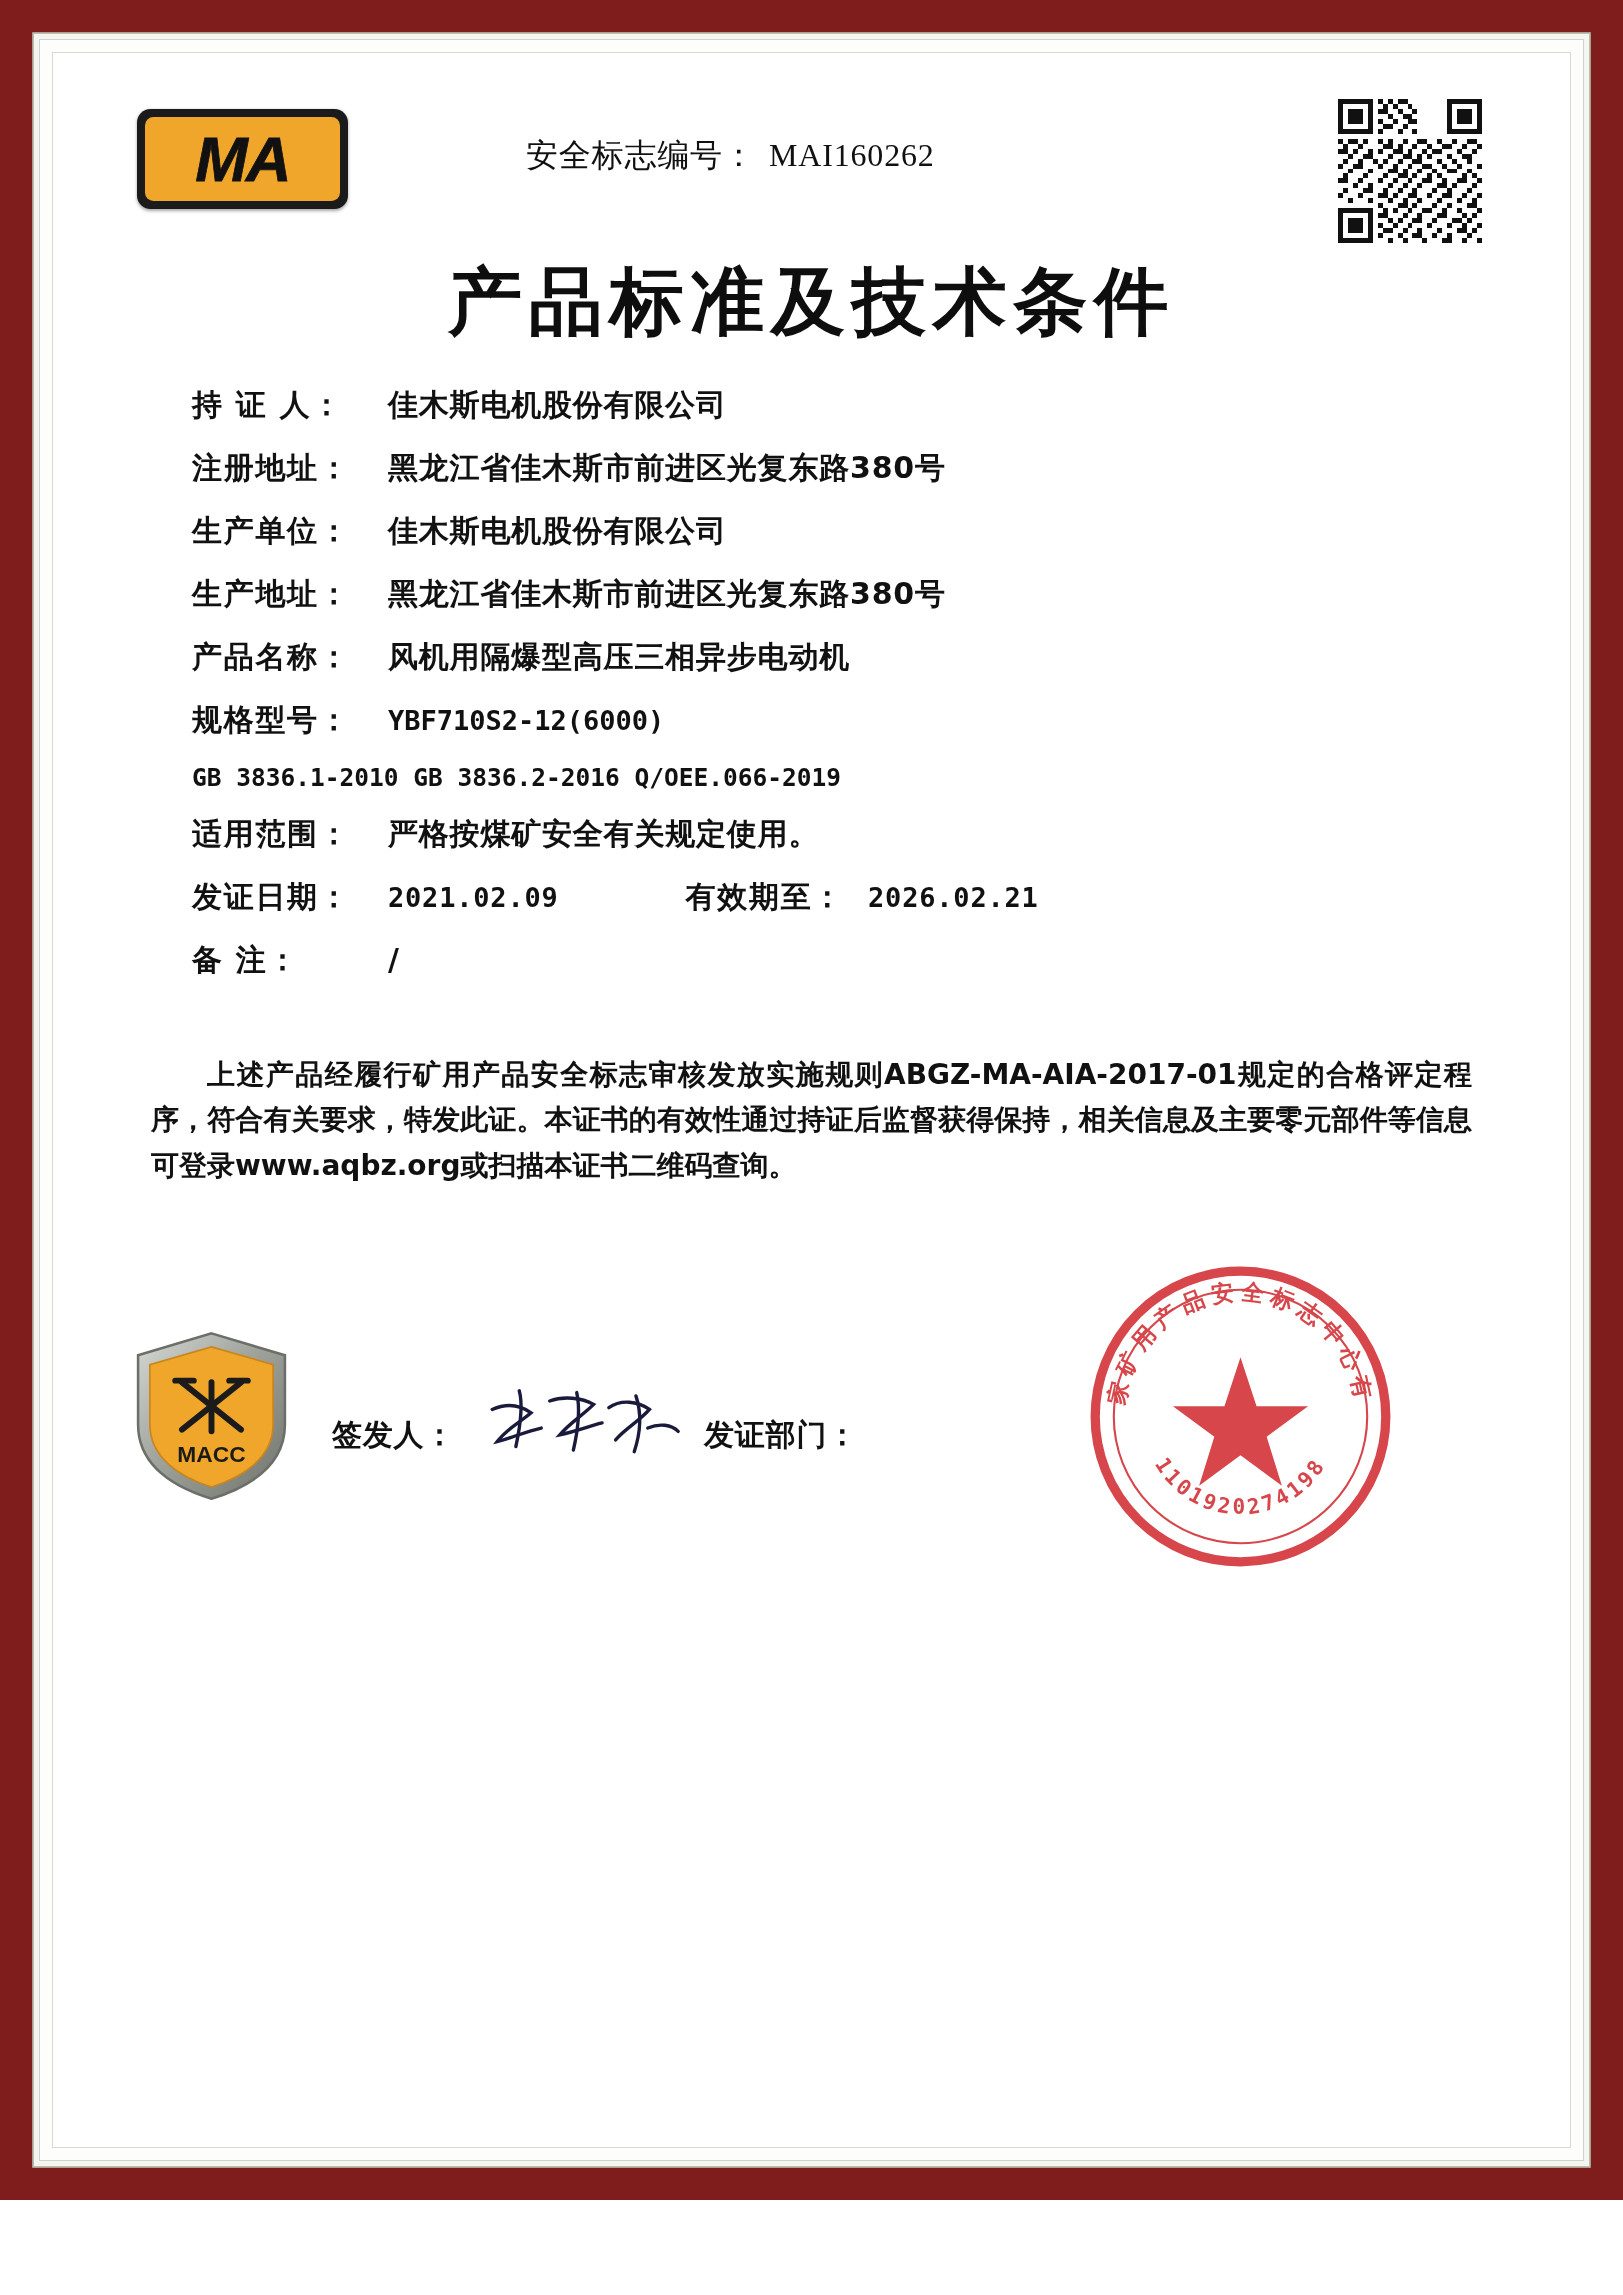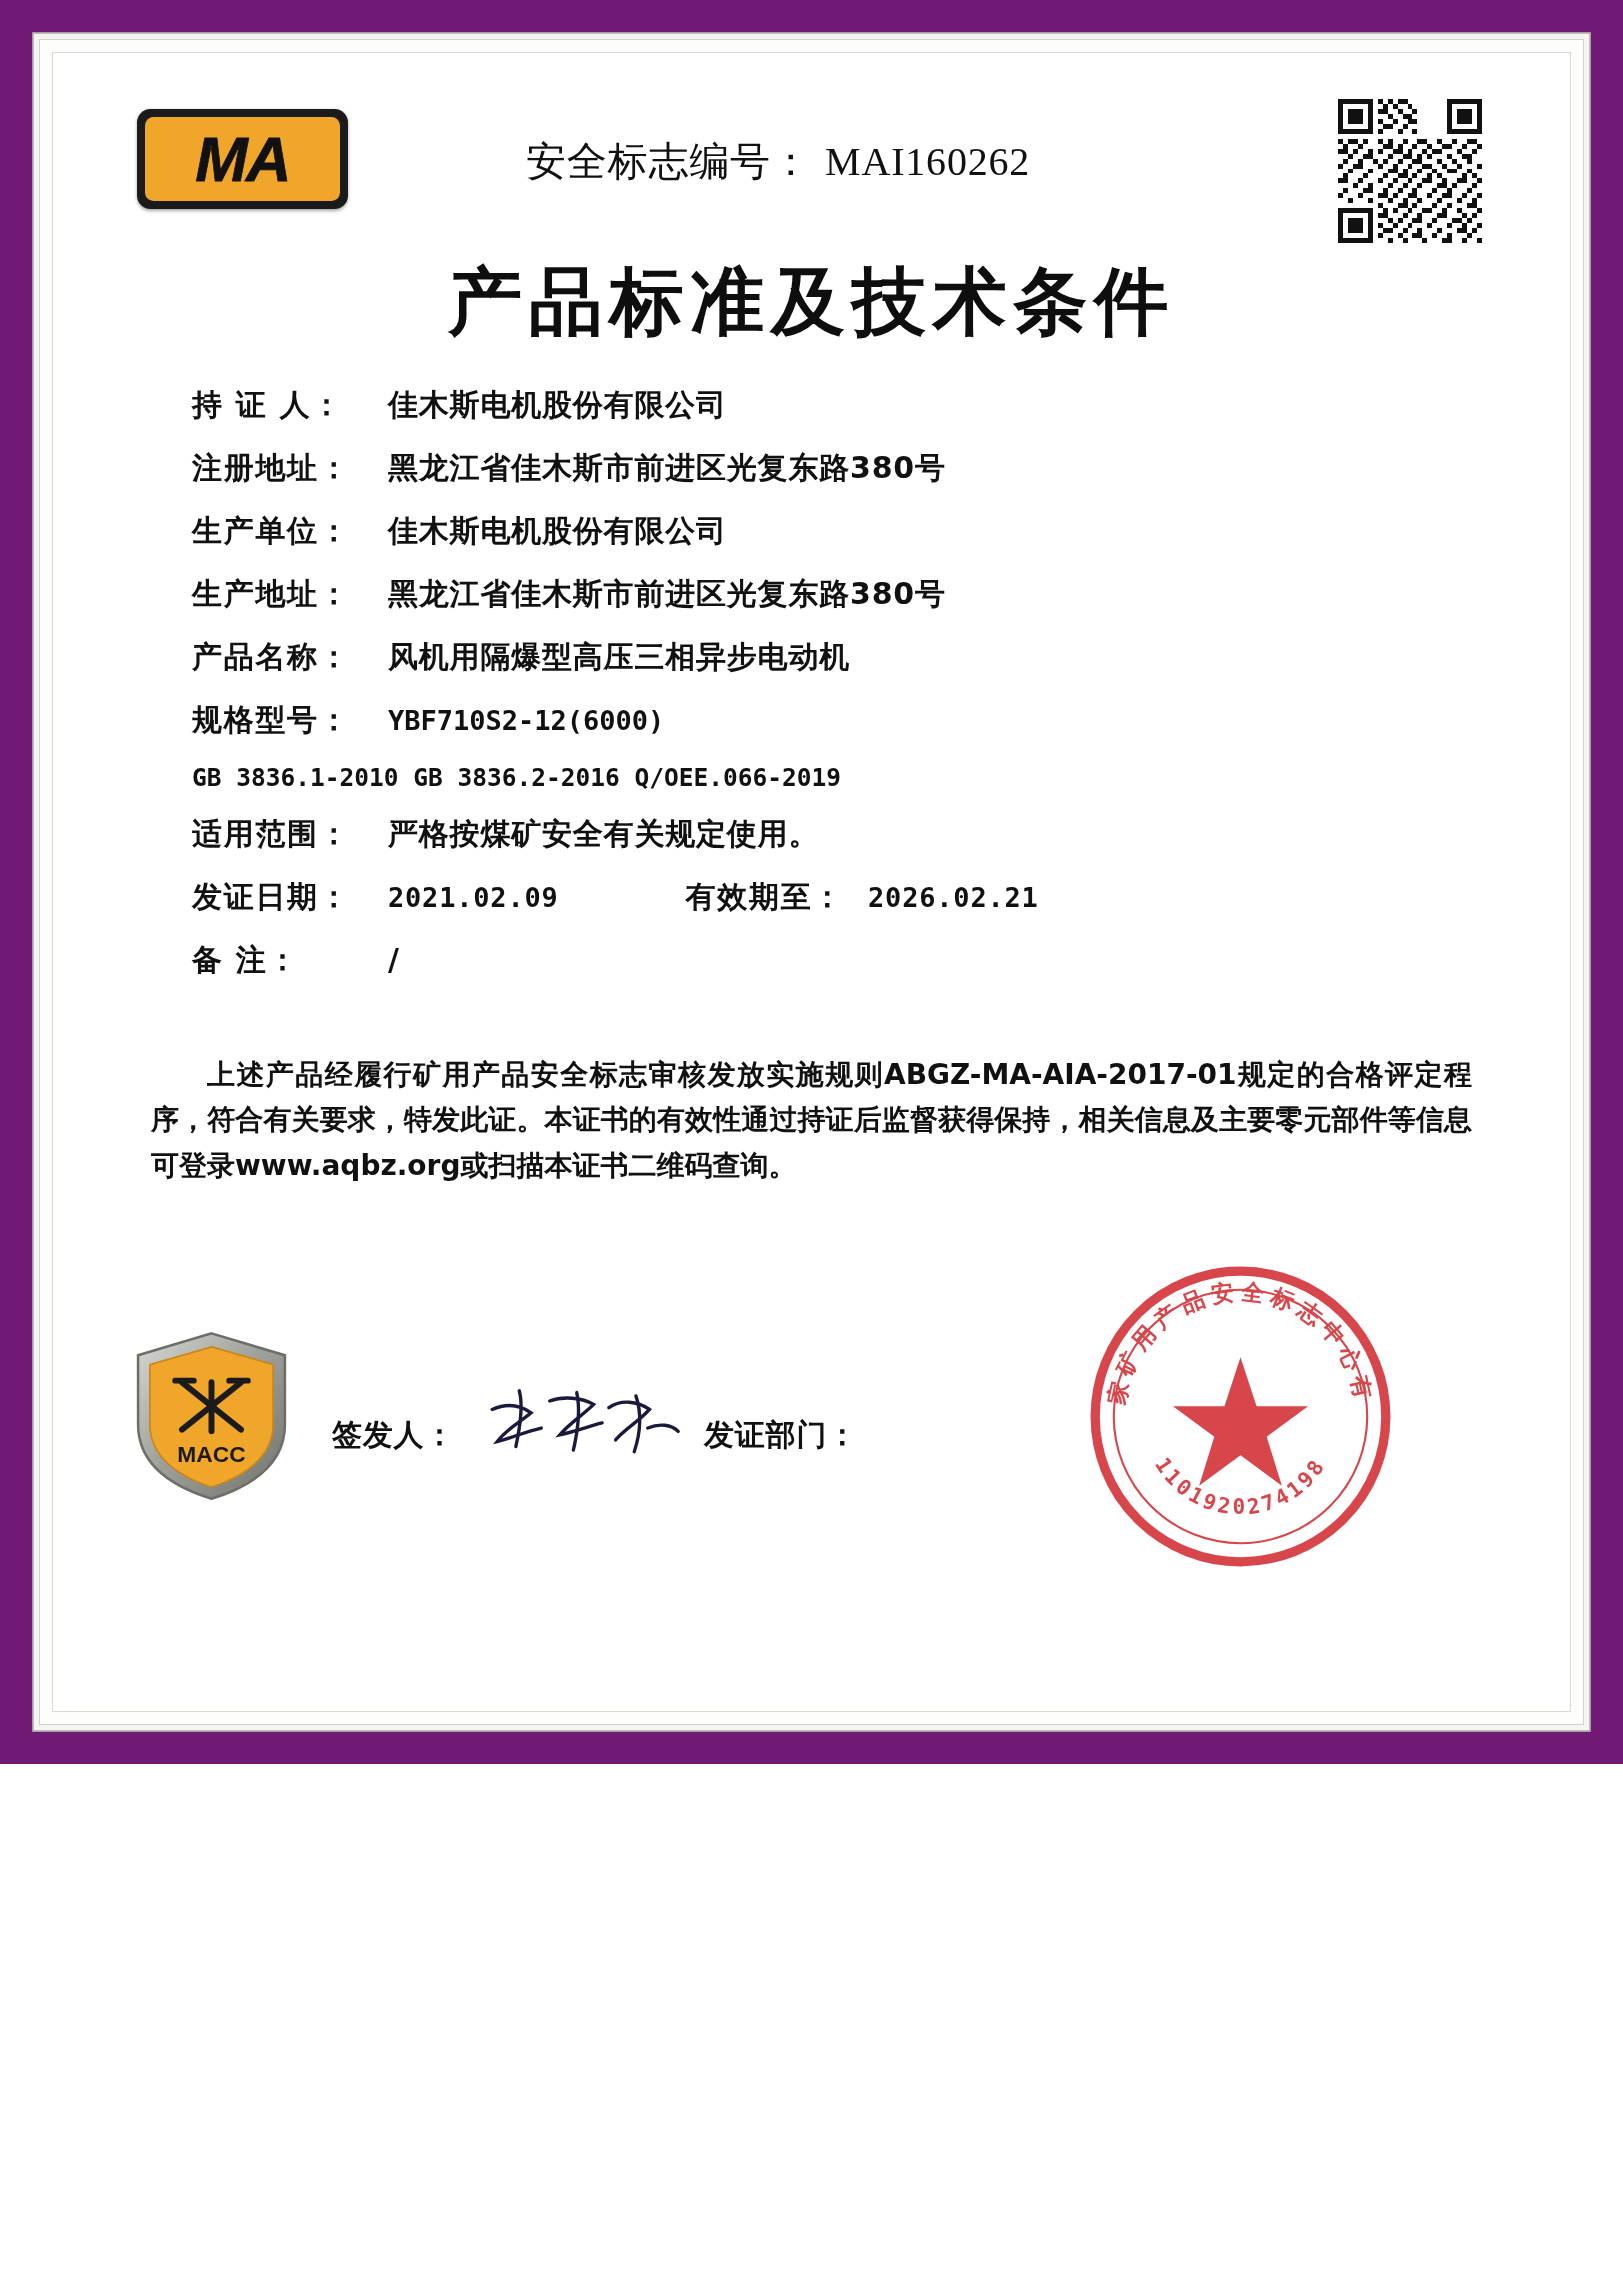--- a/index.html
+++ b/index.html
@@ -2,22 +2,22 @@
 <html lang="zh" style="font-size:13.5px"><head>
 <meta charset="utf-8">
 <style>
   html,body{margin:0;padding:0;background:#ffffff;}
   body{
     width:1623px;height:2295px;
     font-family:"Liberation Serif","DejaVu Serif",serif;
     -webkit-font-smoothing:antialiased;
   }
   .page{
-    position:relative;width:1623px;height:1764px;
-    background:#701a75;
+    position:relative;width:1623px;height:2200px;
+    background:#7f1d1d;
     overflow:hidden;
   }
   
   .band{
     position:absolute;left:51px;top:47px;right:51px;bottom:47px;
     background:
       repeating-linear-gradient(45deg, #9aa394 0px, #9aa394 7.6px, #c4c9be 7.6px, #c4c9be 15px),
       #a8ae9f;
     box-shadow:inset 0 0 0 1.7px #7c846f;
   }
@@ -58,21 +58,21 @@
     display:flex;align-items:center;justify-content:center;
   }
   .ma-logo .txt{
     font-family:"Liberation Sans","DejaVu Sans",sans-serif;
     font-weight:bold;font-style:italic;font-size:63px;color:#111;
     letter-spacing:-1.7px;
     -webkit-text-stroke:0.8px #111;
   }
   .cert-no{
     position:absolute;left:414px;top:47px;
-    font-size:40px;color:#111;letter-spacing:0.8px;
+    font-size:32px;color:#111;letter-spacing:0.8px;
     font-family:"Liberation Serif","DejaVu Serif",serif;
   }
   .cert-no .num{margin-left:13.5px;font-family:"Liberation Serif",serif;}
   .qr{
     position:absolute;right:29px;top:12px;width:144px;height:144px;
     background:#fff;
   }
   .qr svg{display:block;}
   
   .title{

